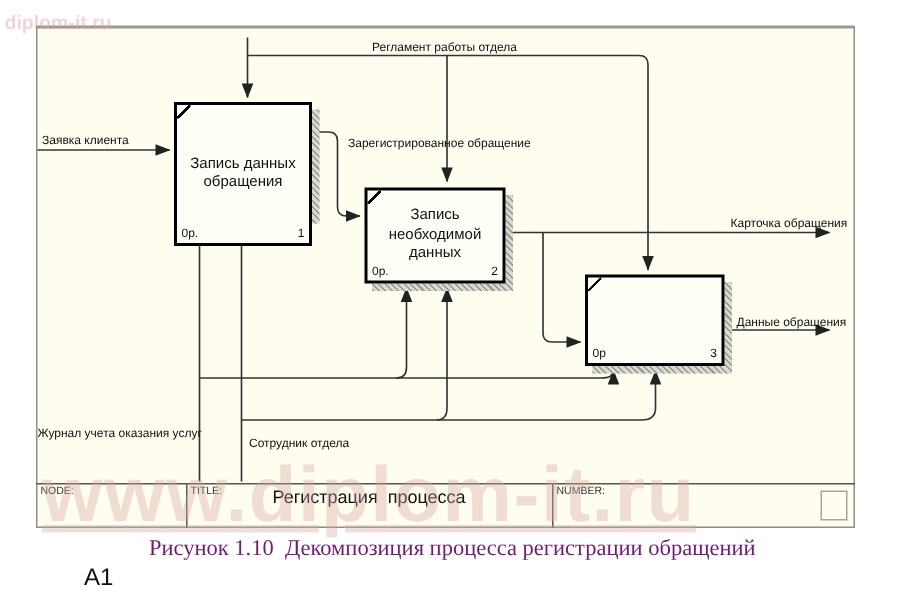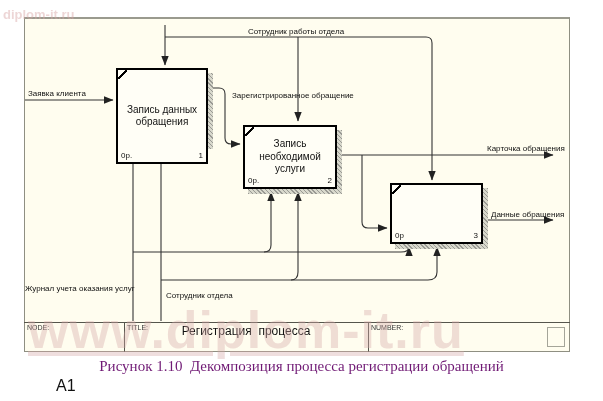--- a/index.html
+++ b/index.html
@@ -71,34 +71,34 @@
   <div class="actbox" style="left:116px;top:68px;width:92px;height:96px;">
     <span class="corner"></span>
     <span class="ttl" style="max-width:80px;">Запись данных обращения</span>
     <span class="cost">0р.</span>
     <span class="num">1</span>
   </div>
 
   <div class="boxshadow" style="left:248px;top:130px;width:94px;height:64px;"></div>
   <div class="actbox" style="left:243px;top:125px;width:94px;height:64px;">
     <span class="corner"></span>
-    <span class="ttl" style="max-width:64px;">Запись необходимой услуги</span>
+    <span class="ttl" style="max-width:64px;">Запись необходимой данных</span>
     <span class="cost">0р.</span>
     <span class="num">2</span>
   </div>
 
   <div class="boxshadow" style="left:395px;top:188px;width:93px;height:61px;"></div>
   <div class="actbox" style="left:390px;top:183px;width:93px;height:61px;">
     <span class="corner"></span>
     <span class="cost">0р</span>
     <span class="num">3</span>
   </div>
 
   <div class="albl" style="left:28px;top:89px;">Заявка клиента</div>
-  <div class="albl" style="left:248px;top:27px;">Сотрудник работы отдела</div>
+  <div class="albl" style="left:248px;top:27px;">Регламент работы отдела</div>
   <div class="albl" style="left:232px;top:91px;">Зарегистрированное обращение</div>
   <div class="albl" style="left:487px;top:144px;">Карточка обращения</div>
   <div class="albl" style="left:491px;top:210px;text-align:right;">Данные обращения</div>
   <div class="albl" style="left:25px;top:284px;">Журнал учета оказания услуг</div>
   <div class="albl" style="left:166px;top:291px;">Сотрудник отдела</div>
 
   <div class="kitline" style="left:24px;top:322px;width:546px;height:1px;"></div>
   <div class="kitline" style="left:124px;top:322px;width:1px;height:30px;"></div>
   <div class="kitline" style="left:368px;top:322px;width:1px;height:30px;"></div>
   <div class="kitlbl" style="left:27px;top:324px;">NODE:</div>

